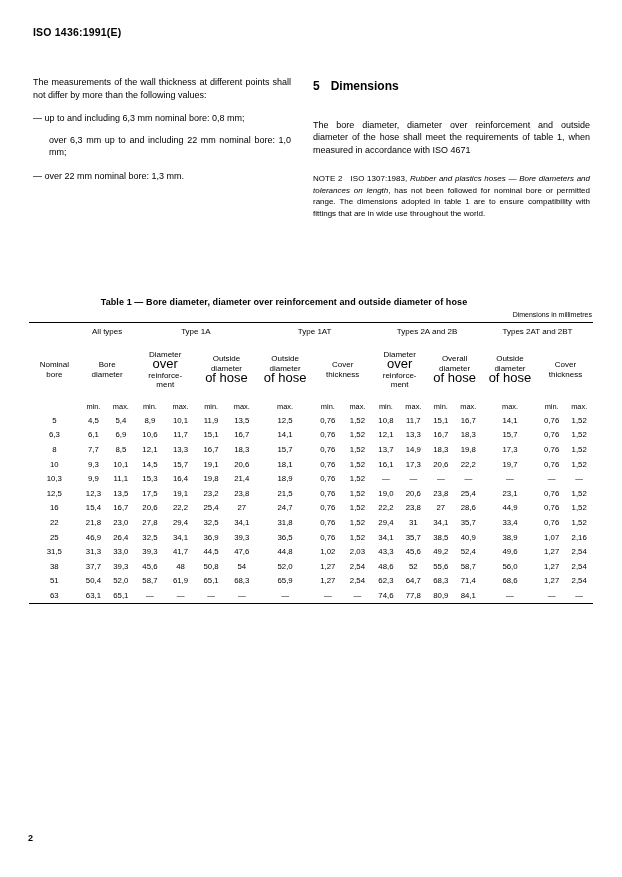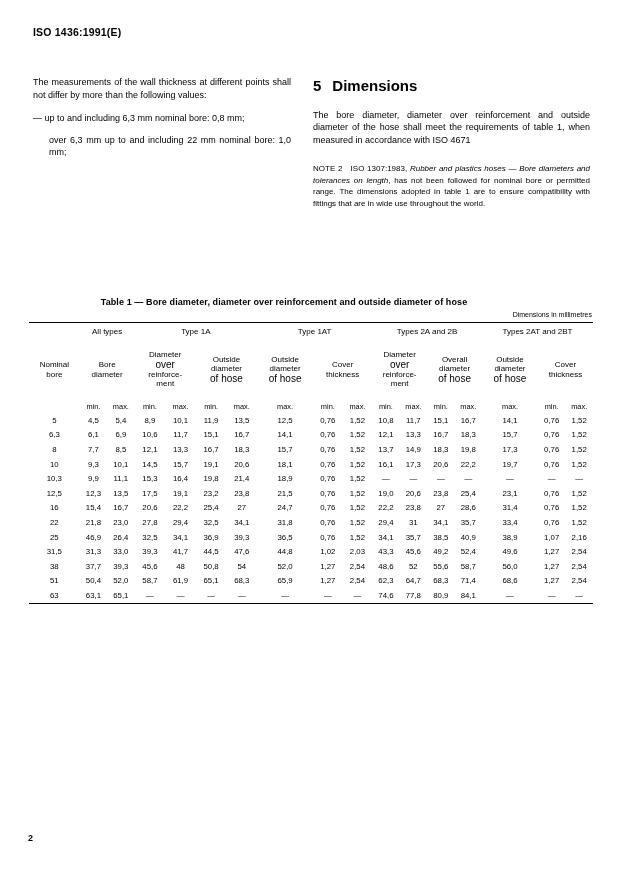--- a/index.html
+++ b/index.html
@@ -63,23 +63,23 @@
     text-align: justify;
   }
   .sub-item {
     margin: 9px 0 0 0;
     padding-left: 16px;
     text-align: justify;
   }
   .gap-sm { height: 11px; }
 
   .sec-head {
-    font-size: 15px;
-    font-weight: bold;
-    margin: 0 0 16px 0;
+    font-size: 12px;
+    font-weight: bold;
+    margin: 0 0 26px 0;
   }
   .sec-head .sec-no { margin-right: 11px; }
 
   .note {
     font-size: 8px;
     line-height: 11.4px;
     text-align: justify;
     margin: 17px 0 4px 0;
   }
   .note i { font-style: italic; }
@@ -139,21 +139,21 @@
     font-weight: bold;
     height: 17px;
   }
   .sub {
     font-size: 8px;
     font-weight: bold;
     line-height: 9.4px;
     height: 59px;
     padding: 2px 1px;
   }
-  .sub .lt { font-weight: normal; font-size: 10px; }
+  .sub .lt { font-weight: normal; font-size: 13px; }
   .mm {
     font-size: 7.4px;
     height: 14px;
     margin-left: 36px;
   }
   .nb {
     font-size: 8px;
     font-weight: bold;
     line-height: 9.6px;
   }
@@ -173,20 +173,21 @@
 
 <div class="page">
 
   <div class="doc-header">ISO 1436:1991(E)</div>
 
   <div class="col-left">
     <p class="para">The measurements of the wall thickness at different points shall not differ by more than the following values:</p>
     <p class="dash-item">—  up to and including 6,3 mm nominal bore: 0,8 mm;</p>
     <p class="sub-item">over 6,3 mm up to and including 22 mm nominal bore: 1,0 mm;</p>
     <div class="gap-sm"></div>
+    <p class="dash-item">—  over 22 mm nominal bore: 1,3 mm.</p>
   </div>
 
   <div class="col-right">
     <div class="sec-head"><span class="sec-no">5</span><span>Dimensions</span></div>
     <p class="para">The bore diameter, diameter over reinforcement and outside diameter of the hose shall meet the requirements of table 1, when measured in accordance with ISO 4671</p>
     <p class="note"><span>NOTE 2</span>&nbsp;&nbsp;&nbsp;<span>ISO 1307:1983, </span><i>Rubber and plastics hoses — Bore diameters and tolerances on length</i><span>, has not been followed for nominal bore or permitted range. The dimensions adopted in table 1 are to ensure compatibility with fittings that are in wide use throughout the world.</span></p>
   </div>
 
   <div class="table-title">Table 1 — Bore diameter, diameter over reinforcement and outside diameter of hose</div>
   <div class="dims-note">Dimensions in millimetres</div>
@@ -378,21 +379,21 @@
             <td class="cell vl vr">22,2</td>
             <td class="cell ">25,4</td>
             <td class="cell vl vr">27</td>
             <td class="cell vr">24,7</td>
             <td class="cell ">0,76</td>
             <td class="cell vl vr">1,52</td>
             <td class="cell ">22,2</td>
             <td class="cell vl vr">23,8</td>
             <td class="cell ">27</td>
             <td class="cell vl vr">28,6</td>
-            <td class="cell vr">31,4</td>
+            <td class="cell vr">44,9</td>
             <td class="cell ">0,76</td>
             <td class="cell vl vr">1,52</td>
           </tr>
           <tr class="data">
             <td class="cell vlh vr">22</td>
             <td class="cell ">21,8</td>
             <td class="cell vl vr">23,0</td>
             <td class="cell ">27,8</td>
             <td class="cell vl vr">29,4</td>
             <td class="cell ">32,5</td>

